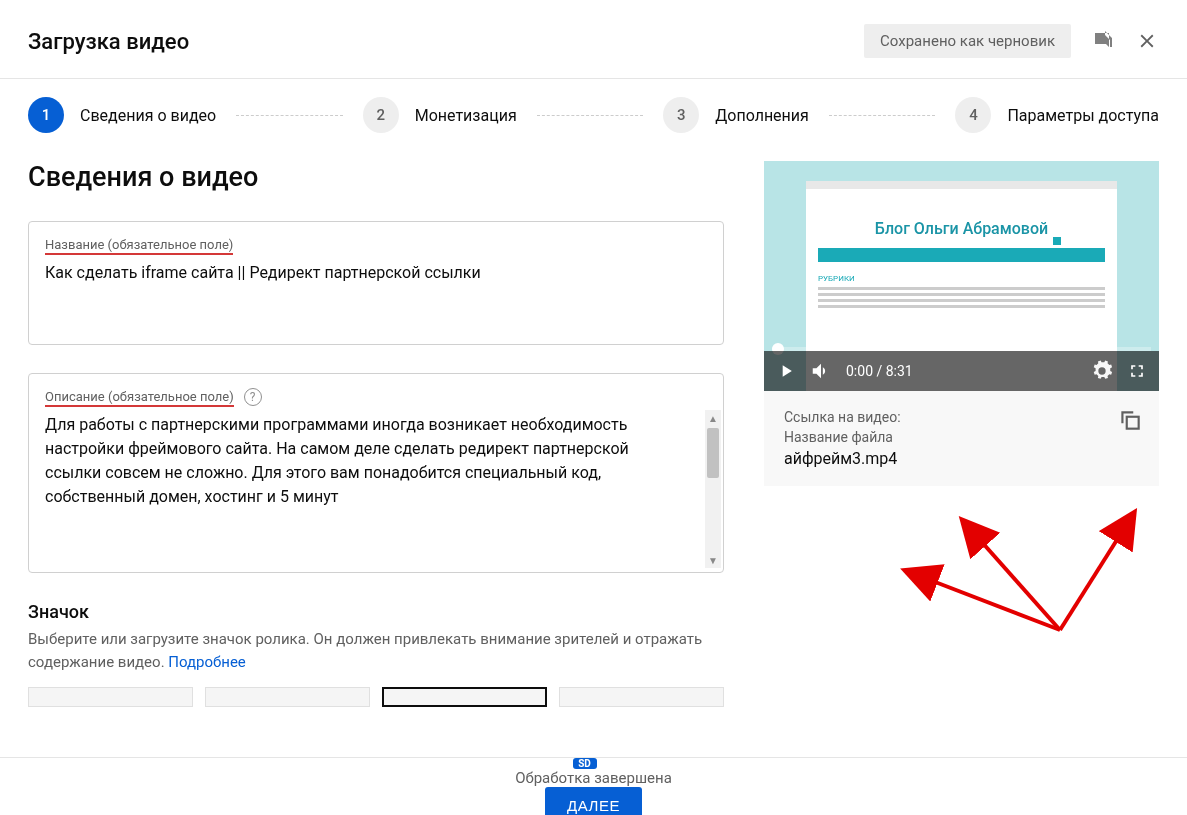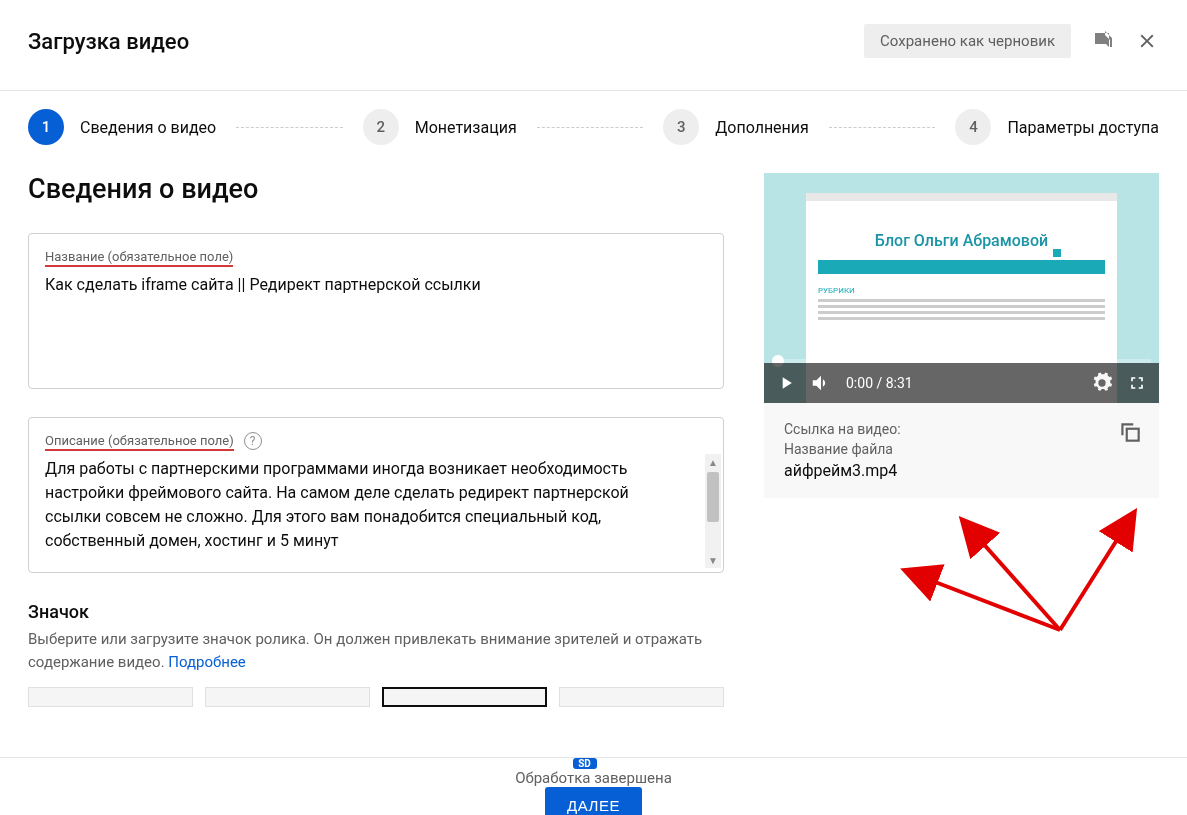--- a/index.html
+++ b/index.html
@@ -1,18 +1,18 @@
 <!DOCTYPE html>
 <html><head>
 <meta charset="utf-8">
 <style>
 * { box-sizing: border-box; margin: 0; padding: 0; }
 body { font-family: Roboto, Arial, sans-serif; color: #0d0d0d; background: #fff; width: 1187px; height: 815px; overflow: hidden; position: relative; }
 
-.header { display: flex; align-items: center; justify-content: space-between; padding: 24px 28px 32px 28px; border-bottom: 1px solid #e5e5e5; }
+.header { display: flex; align-items: center; justify-content: space-between; padding: 24px 28px 20px 28px; border-bottom: 1px solid #e5e5e5; }
 .header-title { font-size: 22px; font-weight: 500; color: #0d0d0d; }
 .header-right { display: flex; align-items: center; gap: 20px; }
 .draft-badge { background: #eeeeee; padding: 8px 16px; font-size: 15px; color: #606060; border-radius: 2px; }
 .icon-btn { width: 24px; height: 24px; display: flex; align-items: center; justify-content: center; cursor: pointer; color: #606060; }
 
 .stepper { display: flex; align-items: center; padding: 18px 28px; gap: 0; }
 .step { display: flex; align-items: center; gap: 16px; }
 .step-circle { width: 36px; height: 36px; border-radius: 50%; display: flex; align-items: center; justify-content: center; font-size: 15px; font-weight: 500; }
 .step-circle.active { background: #065fd4; color: #fff; }
 .step-circle.inactive { background: #eeeeee; color: #606060; }
@@ -22,22 +22,22 @@
 .content { display: flex; padding: 10px 28px 0 28px; gap: 40px; height: 600px; overflow-y: auto; }
 .left-col { flex: 1; }
 .right-col { width: 396px; }
 
 .section-title { font-size: 27px; font-weight: 500; margin-bottom: 28px; color: #0d0d0d; }
 
 .field-box { border: 1px solid #d0d0d0; border-radius: 4px; padding: 12px 16px; margin-bottom: 28px; position: relative; }
 .field-label { font-size: 13px; color: #606060; margin-bottom: 6px; display: inline-block; }
 .field-label.underline { border-bottom: 2px solid #d43838; padding-bottom: 1px; }
 .field-value { font-size: 16px; color: #0d0d0d; line-height: 1.5; width: 100%; border: none; outline: none; resize: none; font-family: inherit; }
-.field-title-box { height: 156px; }
-.field-desc-box { height: 156px; display: flex; flex-direction: column; position: relative; }
+.field-title-box { height: 124px; }
+.field-desc-box { height: 200px; display: flex; flex-direction: column; position: relative; }
 .desc-textarea { flex: 1; overflow-y: scroll; padding-right: 20px; }
 .help-icon { display: inline-flex; width: 18px; height: 18px; border: 1.5px solid #909090; border-radius: 50%; align-items: center; justify-content: center; font-size: 12px; color: #909090; margin-left: 6px; vertical-align: middle; }
 
 .thumb-section { margin-top: 20px; }
 .thumb-title { font-size: 18px; font-weight: 500; margin-bottom: 6px; }
 .thumb-desc { font-size: 15px; color: #606060; line-height: 1.5; }
 .thumb-link { color: #065fd4; text-decoration: none; }
 .thumb-row { display: flex; gap: 12px; margin-top: 14px; }
 .thumb-item { width: 165px; height: 20px; background: #f5f5f5; border: 1px solid #e0e0e0; }
 .thumb-item.selected { border: 2px solid #0d0d0d; }

